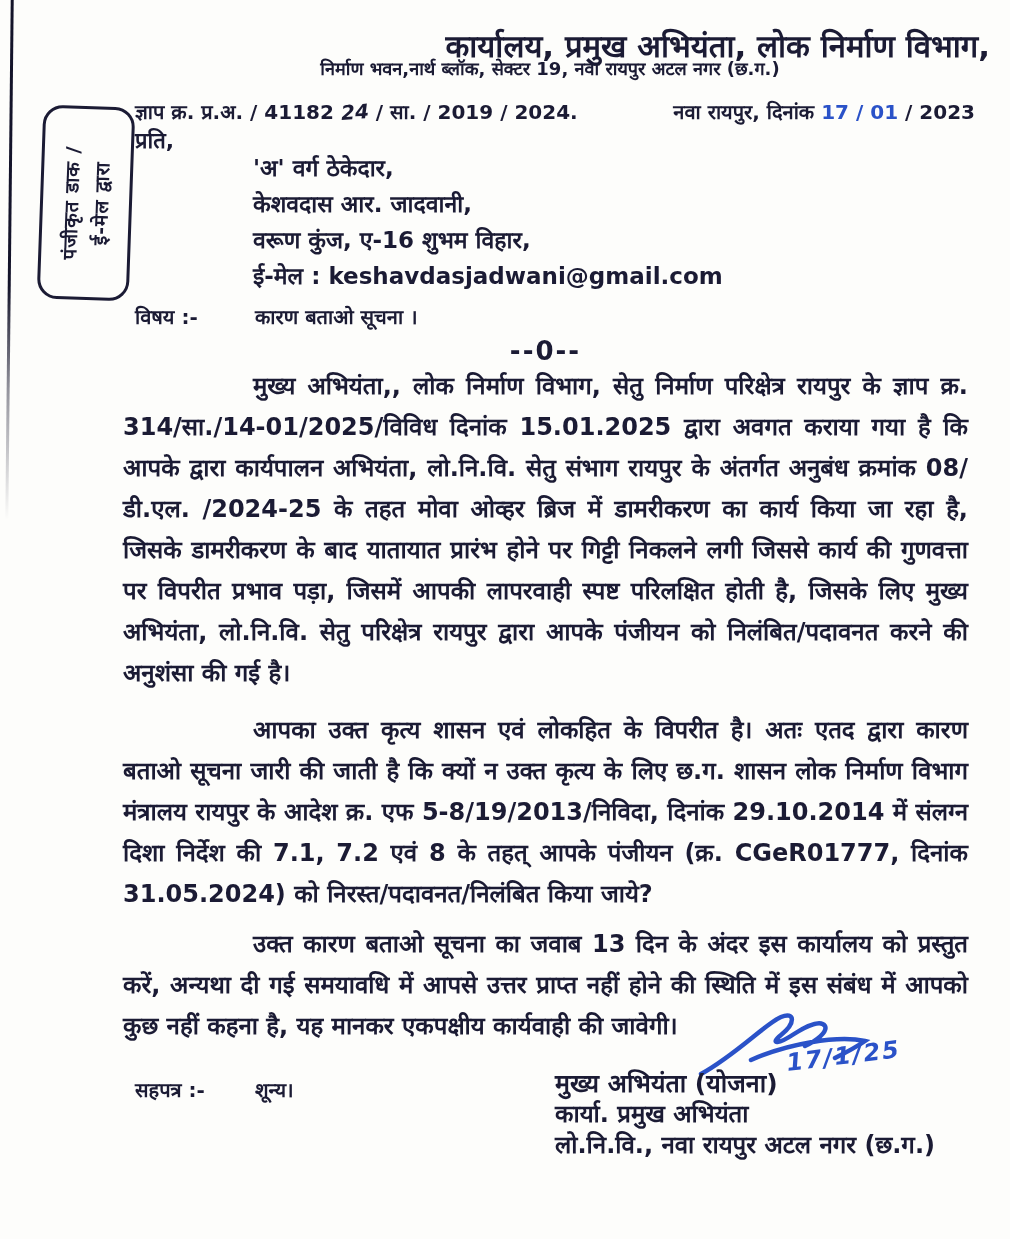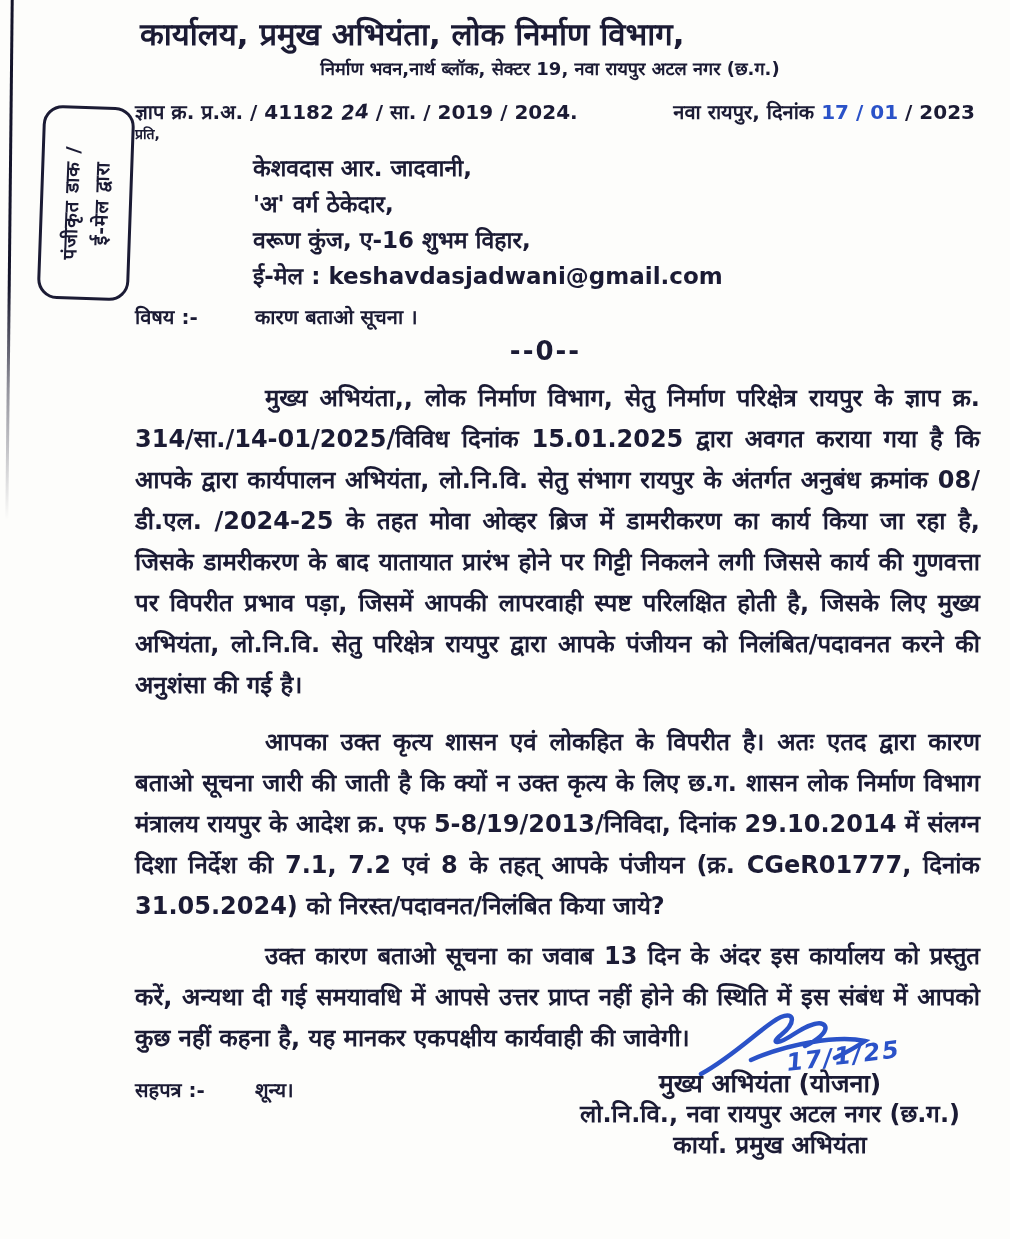--- a/index.html
+++ b/index.html
@@ -21,47 +21,47 @@
     position:absolute;left:40px;top:106px;width:86px;height:188px;
     border:3px solid #1b1b34;border-radius:20px;
     display:flex;flex-direction:row;align-items:center;justify-content:center;gap:4px;
     transform:rotate(2deg);
     background:transparent;
   }
   .stamp-box span{
     writing-mode:vertical-rl;transform:rotate(180deg);
     font-size:19px;font-weight:700;letter-spacing:1px;white-space:nowrap;
   }
-  .hdr1{position:absolute;left:140px;top:12px;width:850px;text-align:left;
+  .hdr1{position:absolute;left:140px;top:24px;width:850px;text-align:right;
         font-size:31px;font-weight:700;}
   .hdr2{position:absolute;left:110px;top:56px;width:880px;text-align:center;
         font-size:18px;font-weight:700;}
   .memo-row{position:absolute;left:135px;top:98px;width:840px;
         display:flex;justify-content:space-between;align-items:flex-start;
         font-size:20px;font-weight:700;}
   .hand{color:#2a52c8;font-weight:700;}
   .hand-dark{font-style:italic;font-weight:700;transform:rotate(-4deg);display:inline-block;}
-  .to-label{position:absolute;left:135px;top:124px;font-size:14px;font-weight:700;}
+  .to-label{position:absolute;left:135px;top:124px;font-size:22px;font-weight:700;}
   .recipient{position:absolute;left:253px;top:150px;font-size:23px;font-weight:700;line-height:36px;}
   .subject-row{position:absolute;left:135px;top:303px;display:flex;font-size:20px;font-weight:700;}
   .subject-row .lbl{width:120px;}
   .divider{position:absolute;left:123px;top:336px;width:845px;text-align:center;
         font-size:26px;font-weight:700;letter-spacing:2px;}
   .para{position:absolute;left:123px;width:845px;font-size:24px;font-weight:600;
-        line-height:41px;text-align:justify;text-indent:130px;margin:12px;}
+        line-height:41px;text-align:justify;text-indent:130px;margin:0;}
   .p1{top:366px;}
   .p2{top:710px;}
   .p3{top:924px;}
   .para .xbold{font-weight:800;}
   .enclosure{position:absolute;left:135px;top:1076px;display:flex;font-size:20px;font-weight:700;}
   .enclosure .lbl{width:120px;}
   .sig-scribble{position:absolute;left:695px;top:1008px;width:235px;height:90px;}
   .sig-date{position:absolute;left:786px;top:1042px;font-size:24px;font-weight:700;
         color:#2a52c8;font-style:italic;transform:rotate(-7deg);letter-spacing:2px;}
-  .sig-block{position:absolute;left:555px;top:1068px;width:430px;text-align:center;
+  .sig-block{position:absolute;left:555px;top:1068px;width:430px;
         font-size:24px;font-weight:700;line-height:31px;}
   .sig-block .l1{font-size:25px;}
 </style>
 </head>
 <body>
 
 <div class="page">
 
   <div class="scan-edge"></div>
 
@@ -82,22 +82,22 @@
     <div>
       <span>नवा रायपुर,  दिनांक</span>
       <span class="hand">17 / 01</span>
       <span>/ 2023</span>
     </div>
   </div>
 
   <div class="to-label">प्रति,</div>
 
   <div class="recipient">
+    <div>'अ' वर्ग ठेकेदार,</div>
     <div>केशवदास आर. जादवानी,</div>
-    <div>'अ' वर्ग ठेकेदार,</div>
     <div>वरूण कुंज, ए-16 शुभम विहार,</div>
     <div>ई-मेल : keshavdasjadwani@gmail.com</div>
   </div>
 
   <div class="subject-row">
     <span class="lbl">विषय :-</span>
     <span>कारण बताओ सूचना ।</span>
   </div>
 
   <div class="divider">--0--</div>
@@ -113,17 +113,17 @@
     <span>शून्य।</span>
   </div>
 
   <svg class="sig-scribble" viewBox="0 0 235 90" xmlns="http://www.w3.org/2000/svg">
     <path d="M6 66 C42 46, 70 16, 86 9 C100 3, 101 15, 86 27 C74 37, 84 36, 99 26 C113 17, 126 12, 130 18 C133 24, 121 33, 110 38 M56 52 C92 36, 142 27, 170 33 C160 40, 148 46, 140 50" fill="none" stroke="#2a52c8" stroke-width="4.5" stroke-linecap="round"></path>
   </svg>
   <div class="sig-date">17/1/25</div>
 
   <div class="sig-block">
     <div class="l1">मुख्य अभियंता (योजना)</div>
+    <div>कार्या. प्रमुख अभियंता</div>
     <div>लो.नि.वि., नवा रायपुर अटल नगर (छ.ग.)</div>
-    <div>कार्या. प्रमुख अभियंता</div>
   </div>
 
 </div>
 
 </body></html>

